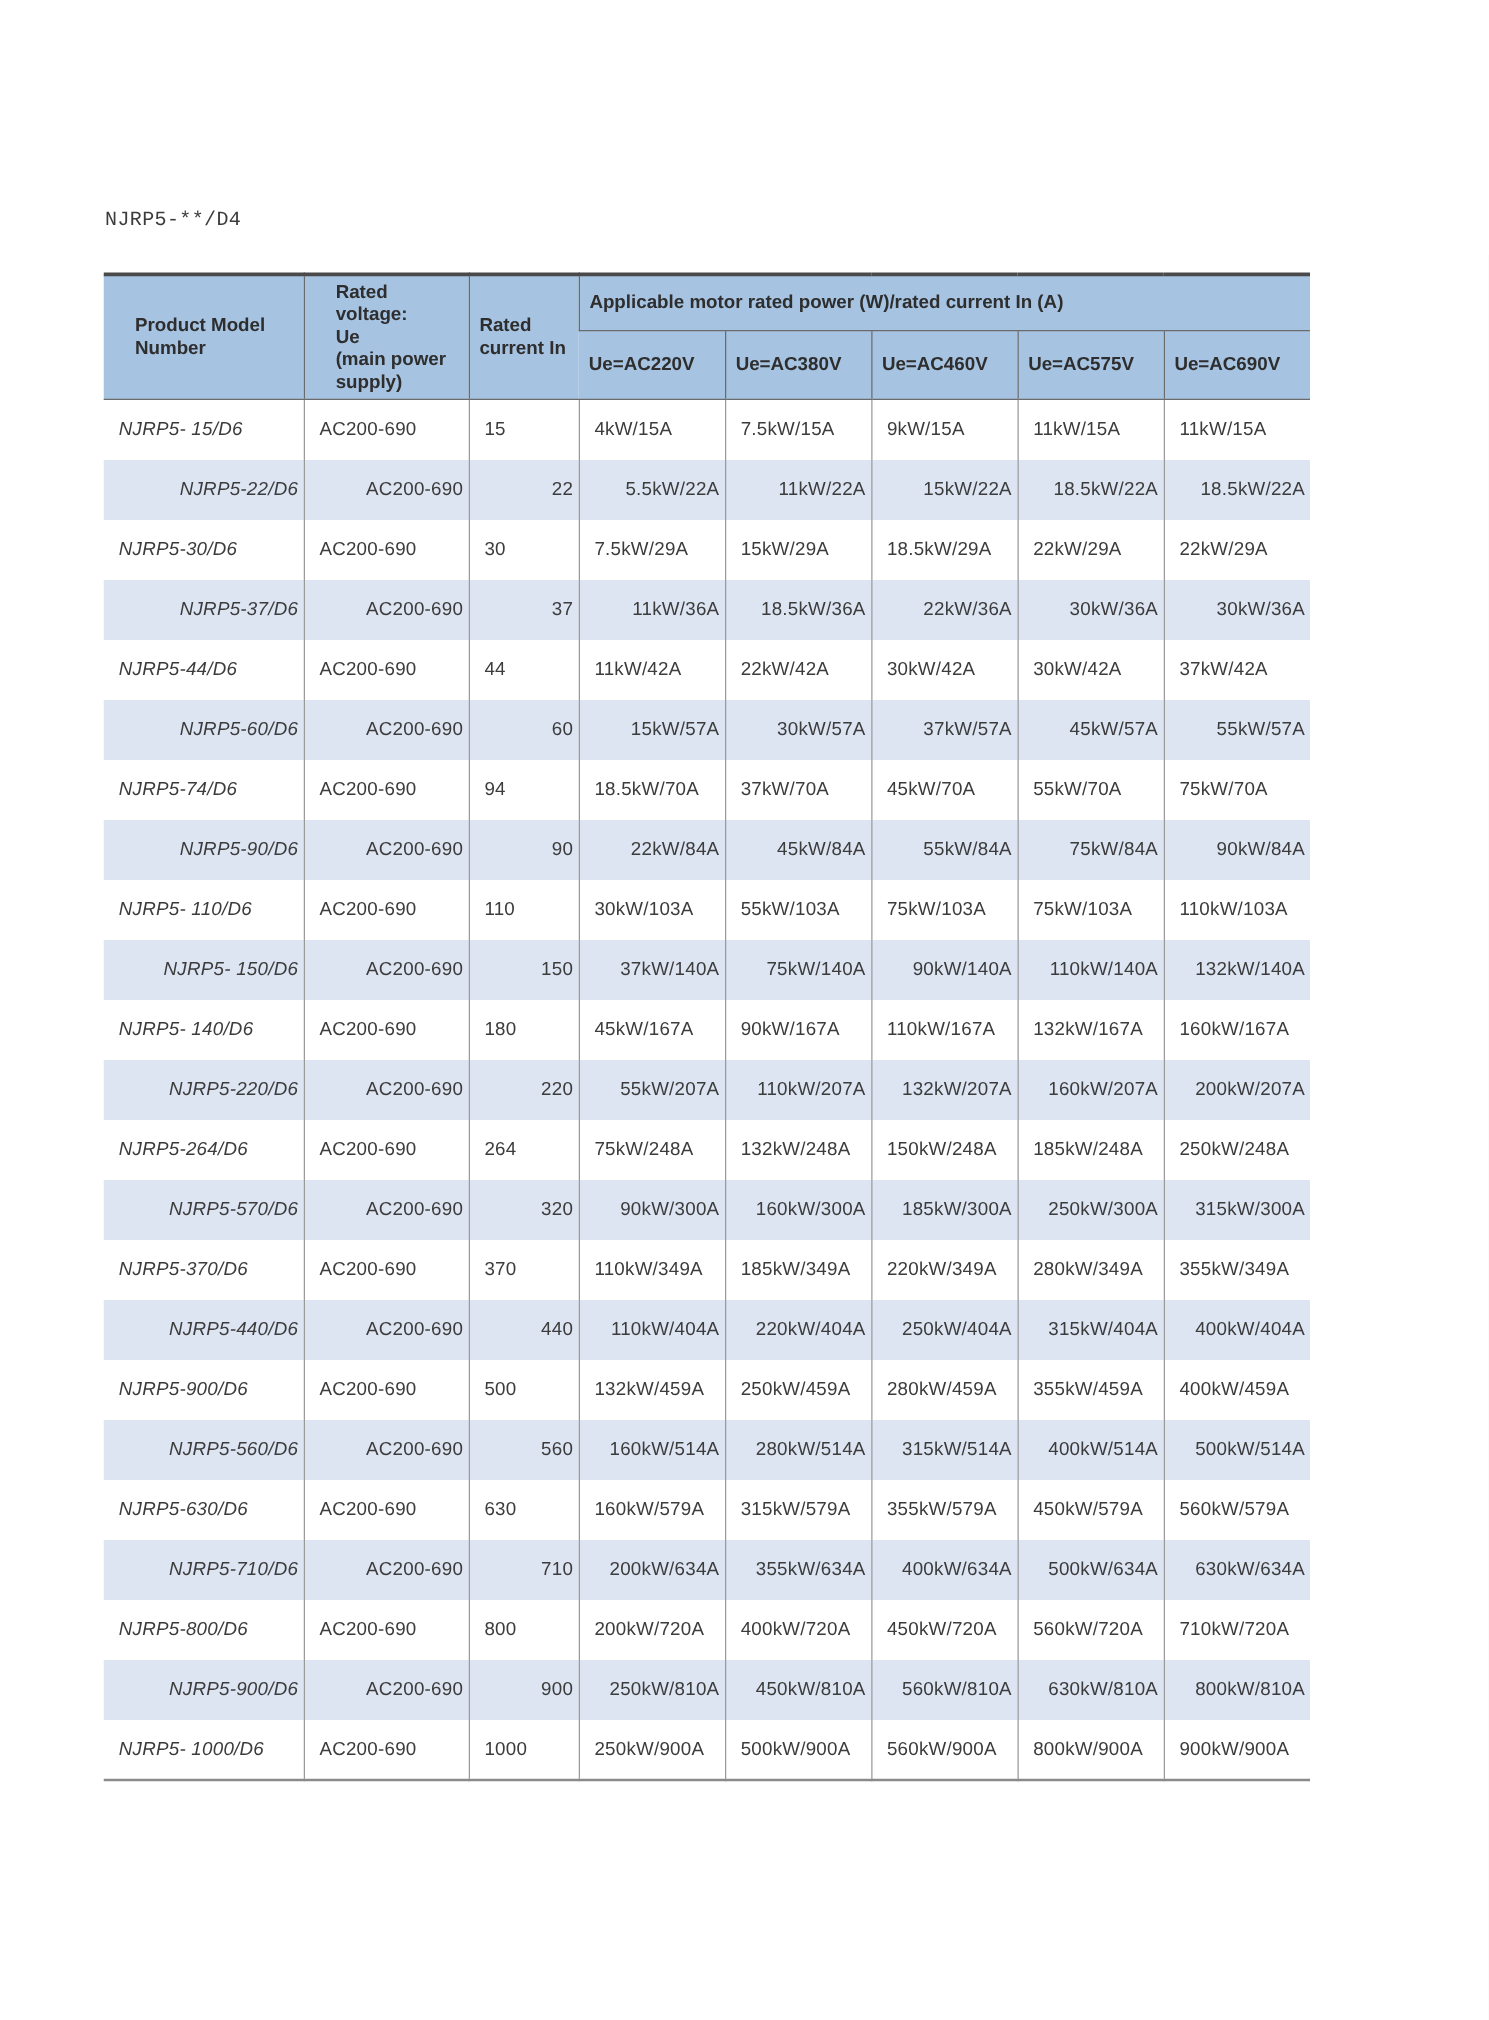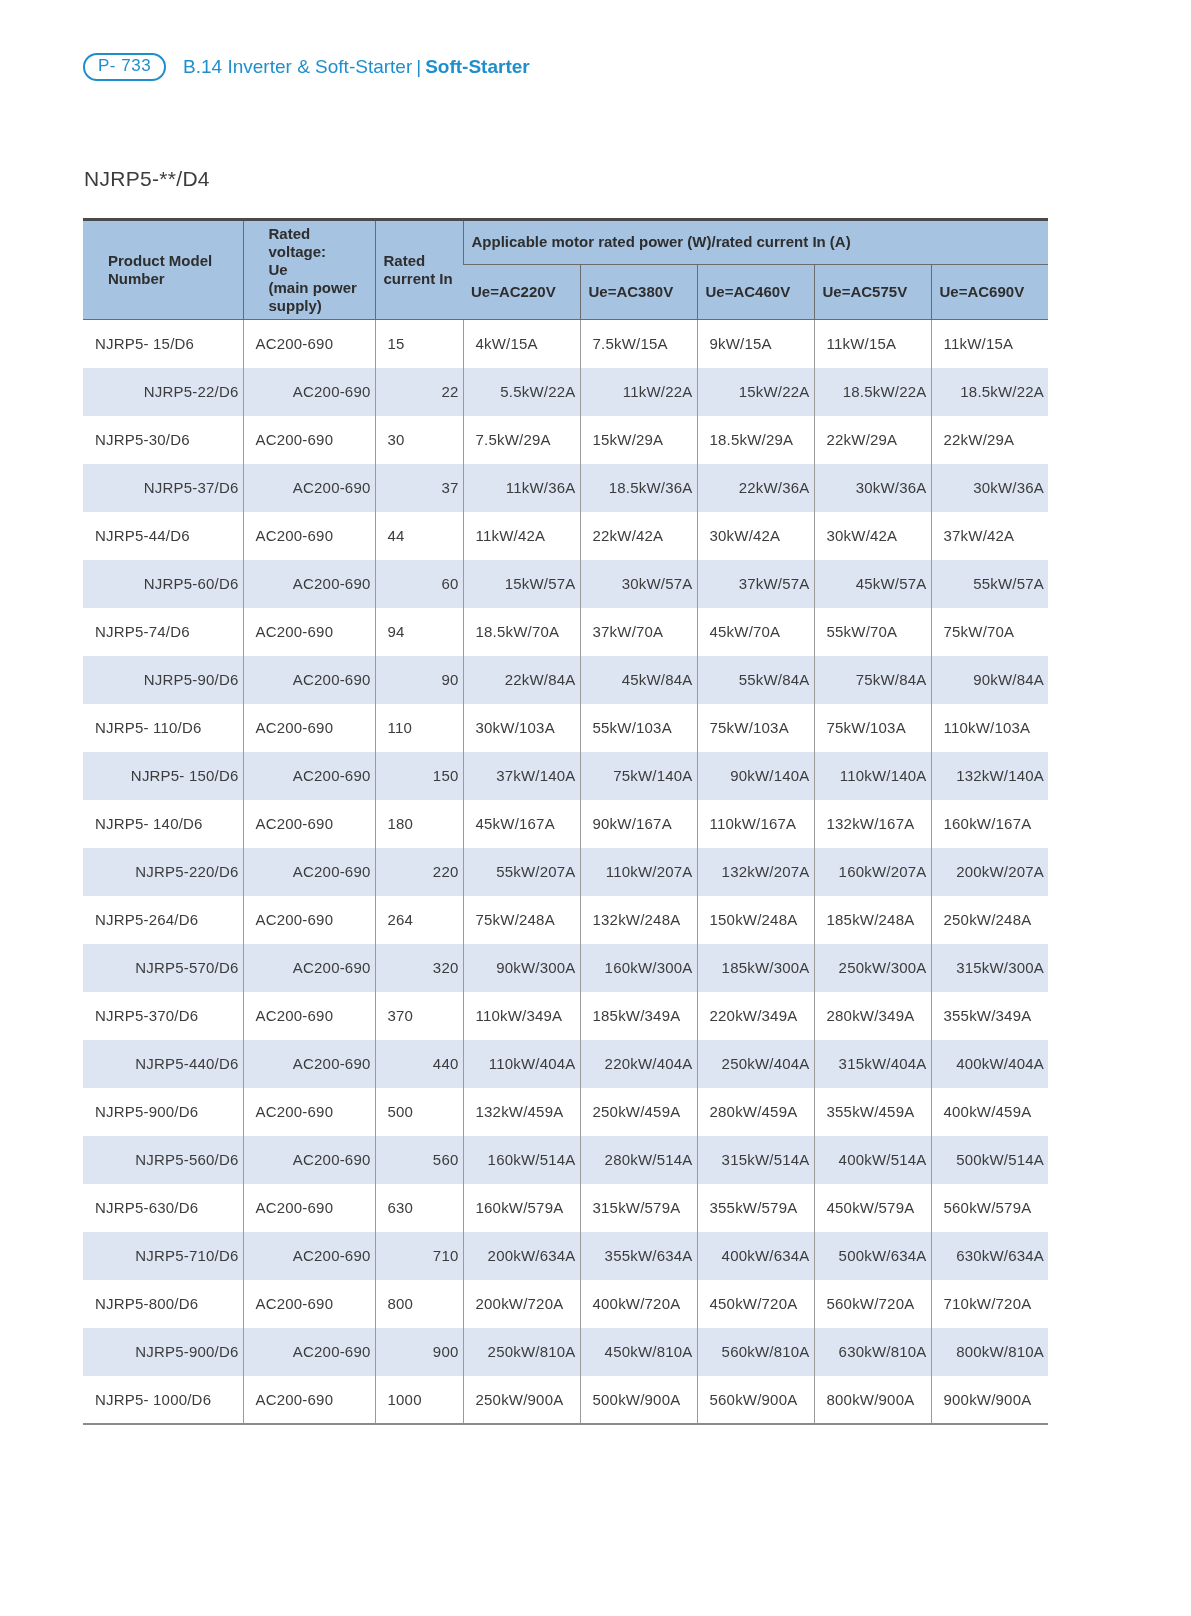--- a/index.html
+++ b/index.html
@@ -44,23 +44,24 @@
     font-size: 19px;
     color: var(--accent);
     white-space: nowrap;
   }
   .sep { font-size: 19px; padding: 0 4px; }
   .bold-title { font-weight: bold; }
   .model-label {
     position: absolute;
     top: 167px;
     left: 84px;
-    font-size: 21px;
+    font-size: 16px;
     color: var(--ink);
     letter-spacing: 0.3px;
+    font-family: Liberation Mono, monospace;
   }
   .spec-table {
     position: absolute;
     top: 218px;
     left: 83px;
     width: 965px;
     border-collapse: collapse;
     table-layout: fixed;
     border-top: 3px solid #4a4a4a;
     border-bottom: 2px solid #8a8a8a;
@@ -82,33 +83,29 @@
   .spec-table thead tr.row-span-head th { height: 35px; }
   .spec-table thead tr.row-sub th { height: 43px; }
   .spec-table td {
     height: 48px;
     padding: 4px 4px 4px 12px;
     border-left: 1px solid var(--grid-light);
     vertical-align: middle;
     white-space: nowrap;
     letter-spacing: 0.2px;
   }
-  .spec-table td:first-child { border-left: none; }
+  .spec-table td:first-child { border-left: none; font-style: italic; }
   .spec-table tbody tr.stripe { background: var(--stripe-bg); text-align: right; }
   .hdr-line { display: block; padding-left: 17px; }
 </style>
 </head>
 <body>
 
 <div class="page">
 
-  <div class="page-header">
-    <span class="badge">P- 733</span>
-    <span class="section-title"><span>B.14 Inverter &amp; Soft-Starter</span><span class="sep">|</span><span class="bold-title">Soft-Starter</span></span>
-  </div>
 
   <div class="model-label">NJRP5-**/D4</div>
 
   <table class="spec-table">
     <colgroup>
       <col style="width:160px">
       <col style="width:132px">
       <col style="width:88px">
       <col style="width:117px">
       <col style="width:117px">

